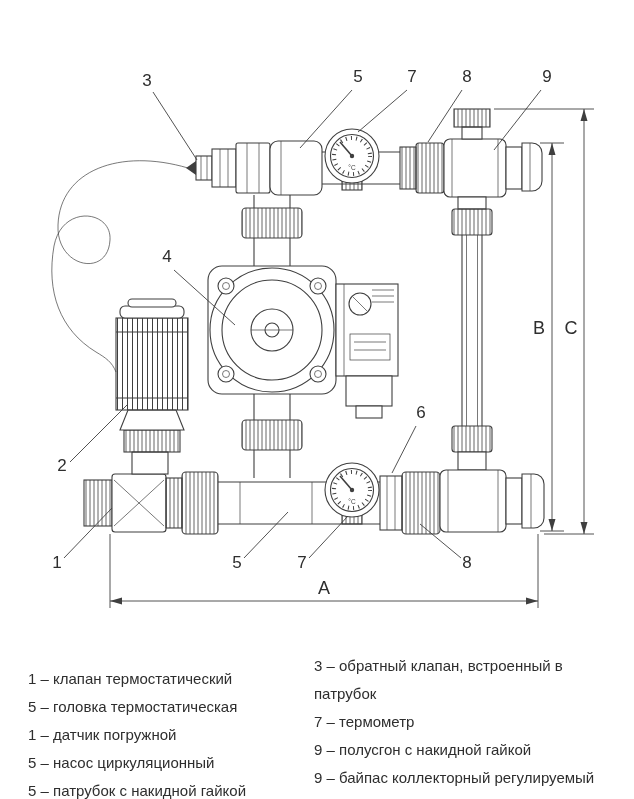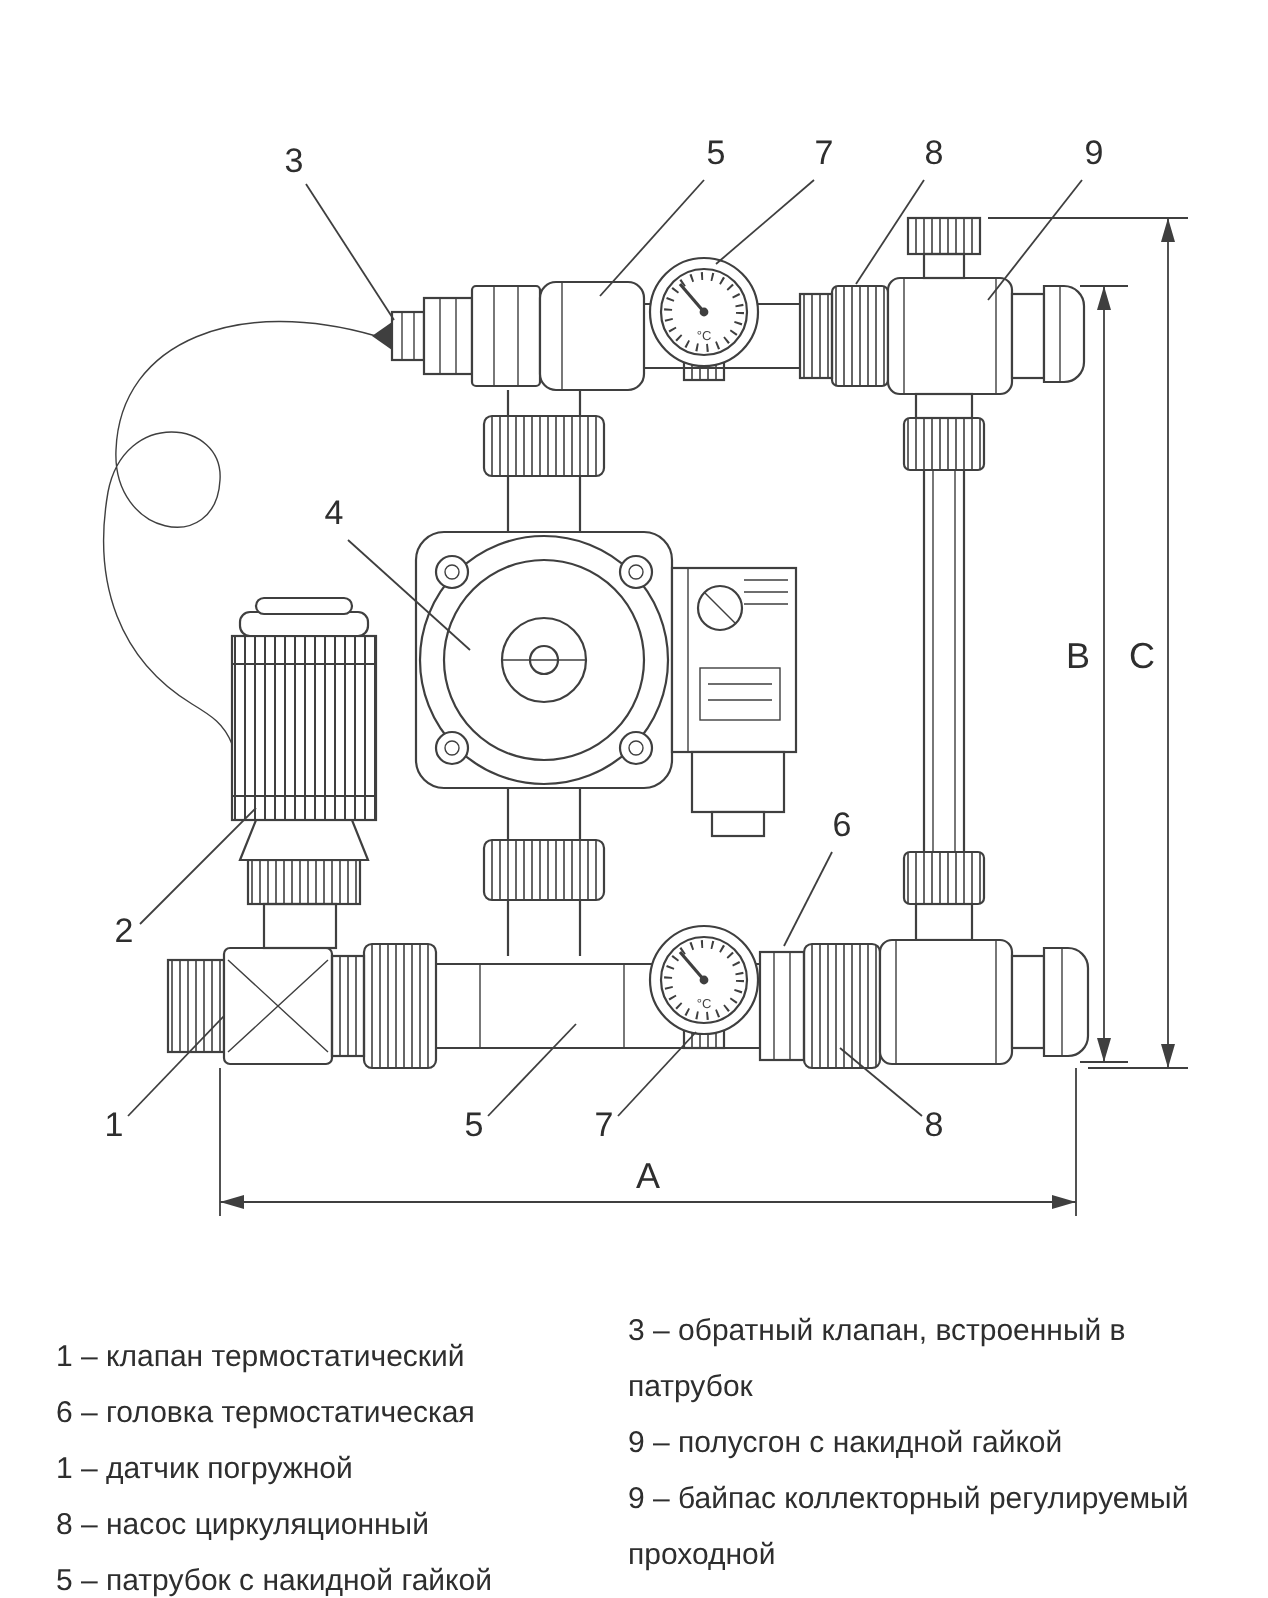--- a/index.html
+++ b/index.html
@@ -243,25 +243,26 @@
     <path class="dimline" d="M584 109 V534"></path>
     <polygon class="arr" points="584,109 580.5,121 587.5,121"></polygon>
     <polygon class="arr" points="584,534 580.5,522 587.5,522"></polygon>
     <text class="dim" x="571" y="334" text-anchor="middle">C</text>
   </g>
 </svg>
 
 <div class="legend">
   <div class="legend-col" style="left:28px;width:262px;margin-top:13px;">
     <div class="legend-item">1 – клапан термостатический</div>
-    <div class="legend-item">6 – головка термостатическая</div>
+    <div class="legend-item">5 – головка термостатическая</div>
     <div class="legend-item">1 – датчик погружной</div>
-    <div class="legend-item">8 – насос циркуляционный</div>
+    <div class="legend-item">5 – насос циркуляционный</div>
     <div class="legend-item">5 – патрубок с накидной гайкой</div>
   </div>
   <div class="legend-col" style="left:314px;width:298px;">
     <div class="legend-item">3 – обратный клапан, встроенный в патрубок</div>
+    <div class="legend-item">7 – термометр</div>
     <div class="legend-item">9 – полусгон с накидной гайкой</div>
     <div class="legend-item">9 – байпас коллекторный регулируемый проходной</div>
   </div>
 </div>
 
 </div>
 
 </body></html>

